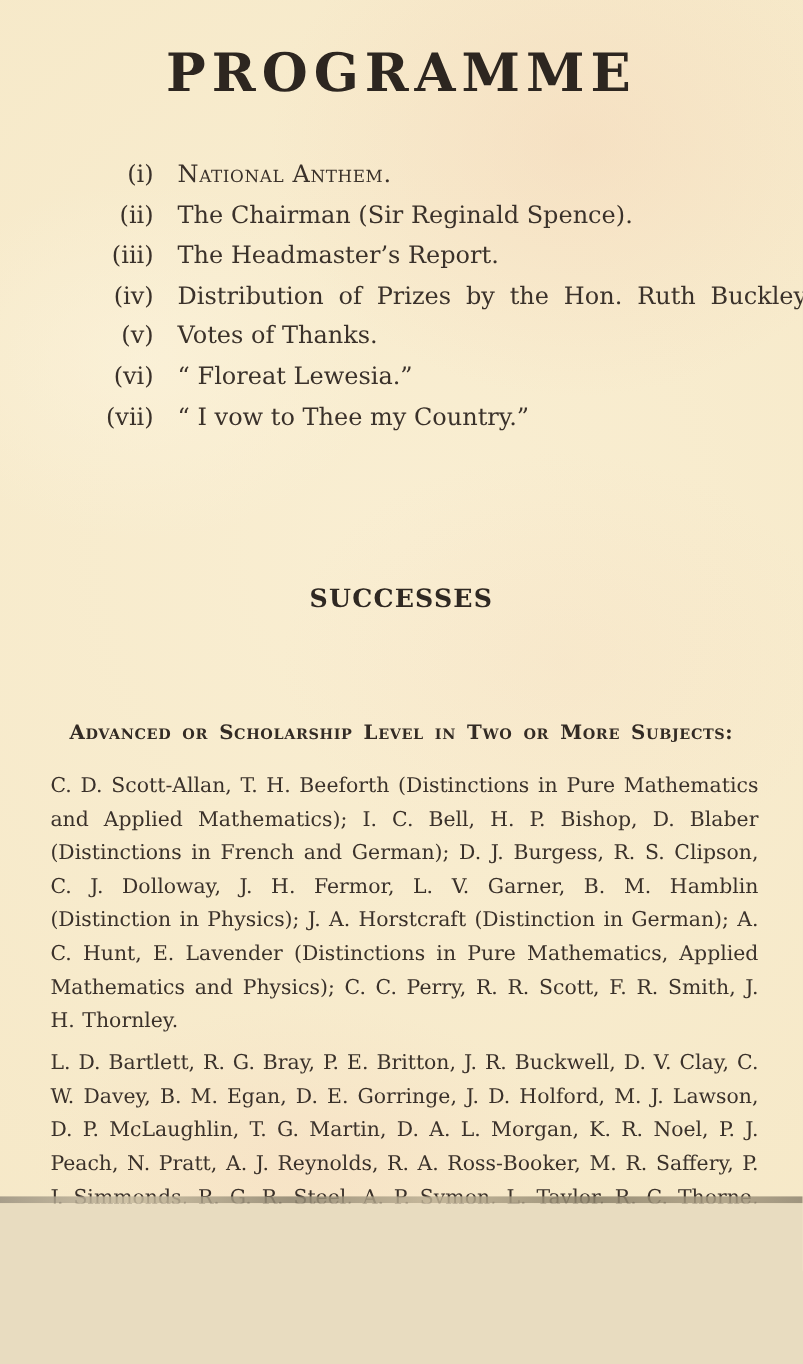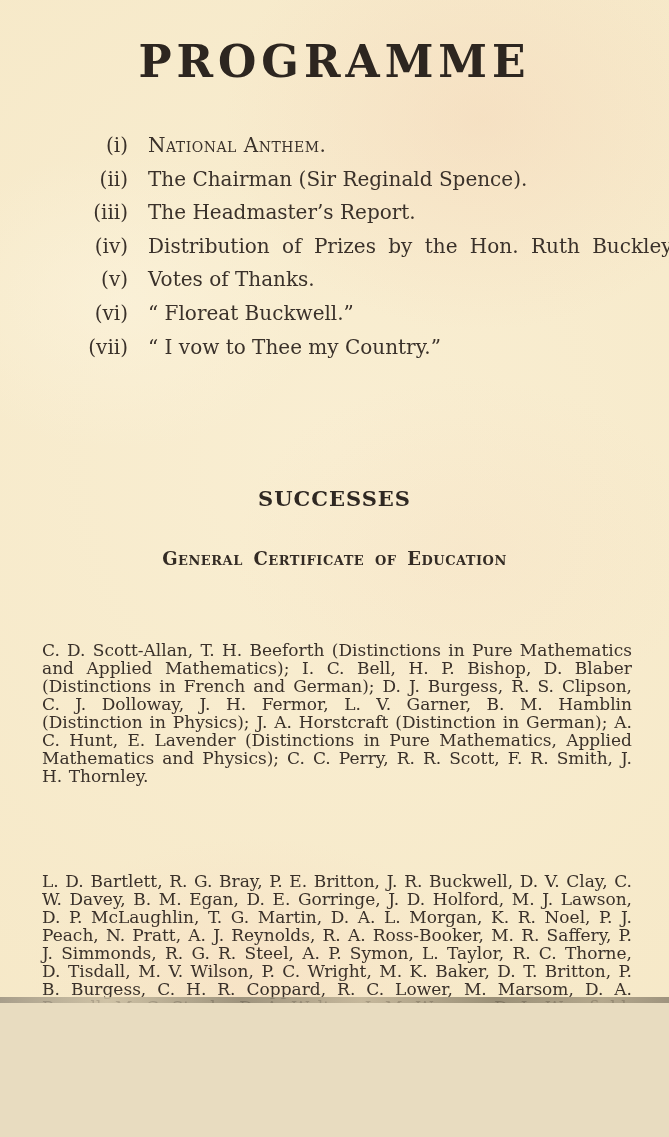--- a/index.html
+++ b/index.html
@@ -80,21 +80,21 @@
     color: #332b24;
   }
   .h-adv { top: 601px; }
   .h-ord { top: 836px; }
   .names-para {
     position: absolute;
     left: 42px; width: 590px;
     margin: 0;
     text-align: justify;
     font-size: 17px;
-    line-height: 18px;
+    line-height: 28px;
     word-spacing: 1px;
     color: #3a312a;
   }
   .p-adv { top: 641px; }
   .p-ord { top: 872px; }
   .scan-edge {
     position: absolute;
     left: 0; bottom: 0;
     width: 100%; height: 6px;
     background: linear-gradient(90deg,
@@ -120,31 +120,31 @@
     <li class="prog-item item-iii">
       <span class="prog-num">(iii)</span><span class="prog-text">The Headmaster’s Report.</span>
     </li>
     <li class="prog-item item-iv">
       <span class="prog-num">(iv)</span><span class="prog-text">Distribution of Prizes by the Hon. Ruth Buckley.</span>
     </li>
     <li class="prog-item item-v">
       <span class="prog-num">(v)</span><span class="prog-text">Votes of Thanks.</span>
     </li>
     <li class="prog-item item-vi">
-      <span class="prog-num">(vi)</span><span class="prog-text">“ Floreat Buckwell.”</span>
+      <span class="prog-num">(vi)</span><span class="prog-text">“ Floreat Lewesia.”</span>
     </li>
     <li class="prog-item item-vii">
       <span class="prog-num">(vii)</span><span class="prog-text">“ I vow to Thee my Country.”</span>
     </li>
   </ol>
 
   <h2 class="h-successes">SUCCESSES</h2>
 
-  <h3 class="h-gce">General Certificate of Education</h3>
 
+  <h4 class="h-level h-adv">Advanced or Scholarship Level in Two or More Subjects:</h4>
 
   <p class="names-para p-adv">C. D. Scott-Allan, T. H. Beeforth (Distinctions in Pure Mathematics and Applied Mathematics); I. C. Bell, H. P. Bishop, D. Blaber (Distinctions in French and German); D. J. Burgess, R. S. Clipson, C. J. Dolloway, J. H. Fermor, L. V. Garner, B. M. Hamblin (Distinction in Physics); J. A. Horstcraft (Distinction in German); A. C. Hunt, E. Lavender (Distinctions in Pure Mathematics, Applied Mathematics and Physics); C. C. Perry, R. R. Scott, F. R. Smith, J. H. Thornley.</p>
 
 
   <p class="names-para p-ord">L. D. Bartlett, R. G. Bray, P. E. Britton, J. R. Buckwell, D. V. Clay, C. W. Davey, B. M. Egan, D. E. Gorringe, J. D. Holford, M. J. Lawson, D. P. McLaughlin, T. G. Martin, D. A. L. Morgan, K. R. Noel, P. J. Peach, N. Pratt, A. J. Reynolds, R. A. Ross-Booker, M. R. Saffery, P. J. Simmonds, R. G. R. Steel, A. P. Symon, L. Taylor, R. C. Thorne, D. Tisdall, M. V. Wilson, P. C. Wright, M. K. Baker, D. T. Britton, P. B. Burgess, C. H. R. Coppard, R. C. Lower, M. Marsom, D. A. Parcell, M. C. Steele, D. A. Walton, I. M. Wesson, D. L. Worsfield, B. R. Wright, C. E. Clay, B. N Dailey, S. G. Fleet, K. E. Geering.</p>
 
   <div class="scan-edge"></div>
 
 </div>
 

